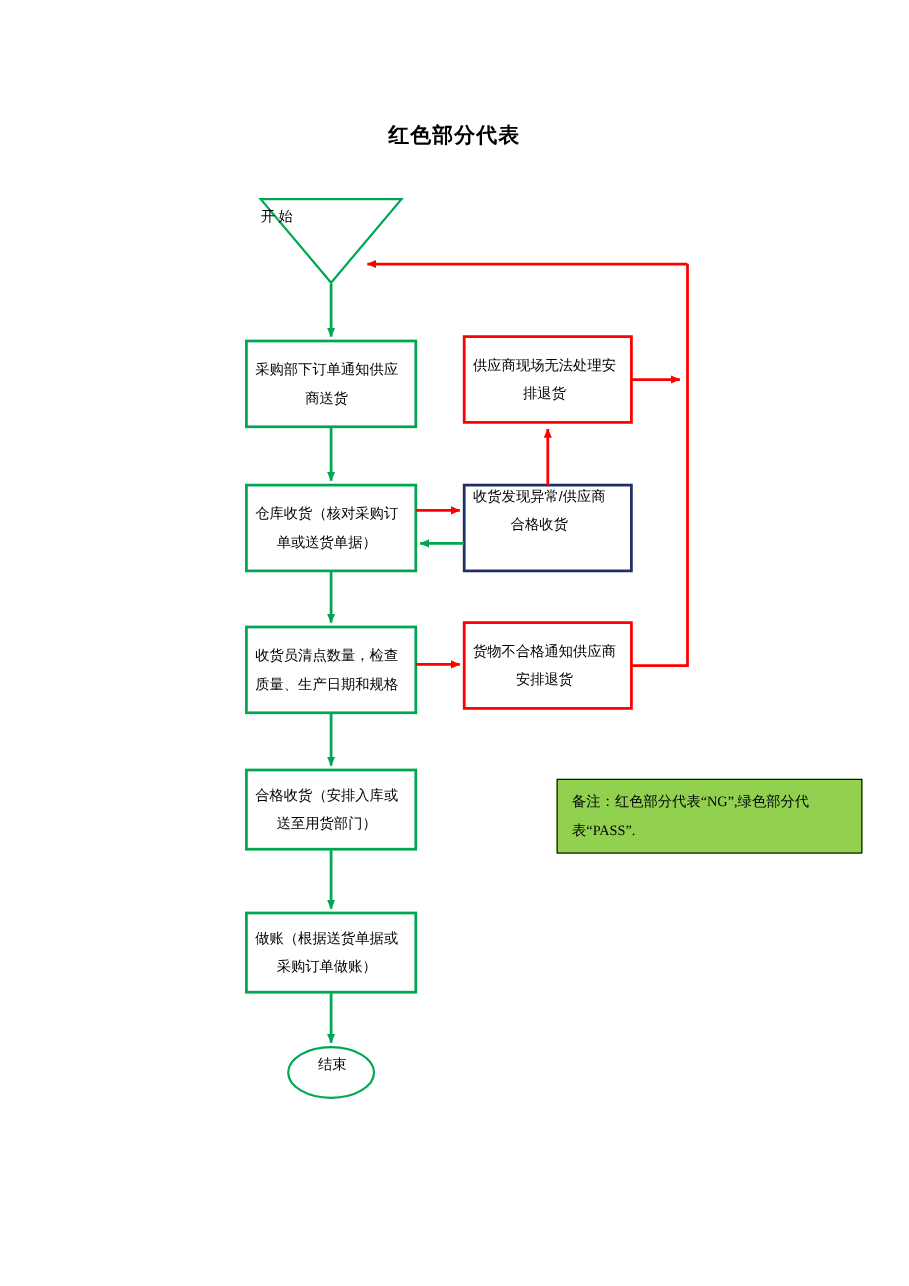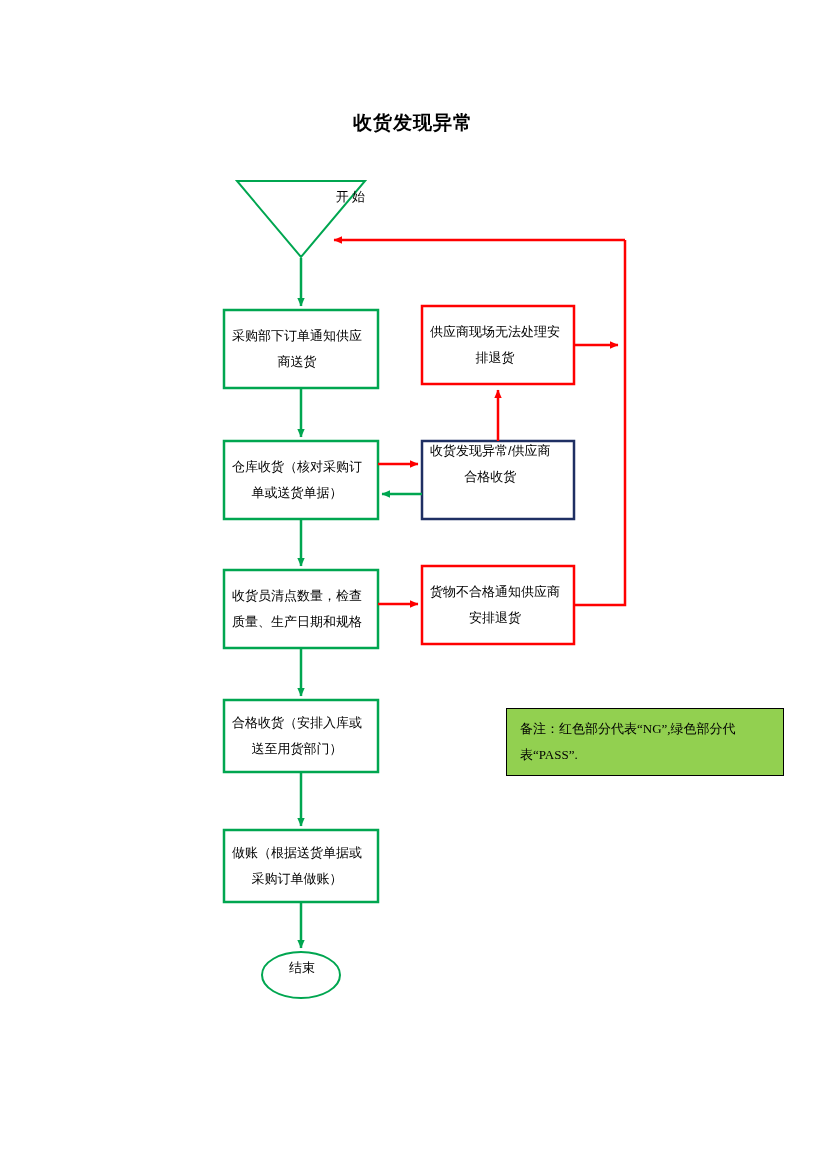--- a/index.html
+++ b/index.html
@@ -55,21 +55,21 @@
     padding: 0 8px;
     pointer-events: auto;
   }
 
   
   .start-label {
     position: absolute;
     left: 237px;
     top: 188px;
     width: 128px;
-    text-align: right;
+    text-align: left;
     font-size: 13px;
     color: #000000;
   }
 
   
   .box-a { left: 224px; top: 310px;  width: 154px; height: 78px; }
   .box-b { left: 422px; top: 306px;  width: 152px; height: 78px; border-radius: 25px; }
   .box-c { left: 224px; top: 441px;  width: 170px; height: 78px; }
   .box-d { left: 422px; top: 431px;  width: 152px; height: 66px; }
   .box-e { left: 224px; top: 570px;  width: 154px; height: 78px; }
@@ -112,21 +112,21 @@
     padding: 0 8px;
     box-sizing: border-box;
     font-family: "Liberation Serif", "DejaVu Serif", serif;
   }
 </style>
 </head>
 <body>
 
 <div id="page">
 
-  <div class="doc-title">收货发现异常</div>
+  <div class="doc-title">红色部分代表</div>
 
   <svg id="flow-svg" viewBox="0 0 826 1169">
     <defs>
       <marker id="arrow-green" markerWidth="9" markerHeight="9" refX="8" refY="4.5" orient="auto" markerUnits="userSpaceOnUse">
         <path d="M0,0.8 L8.5,4.5 L0,8.2 z" fill="#00a650"></path>
       </marker>
       <marker id="arrow-red" markerWidth="9" markerHeight="9" refX="8" refY="4.5" orient="auto" markerUnits="userSpaceOnUse">
         <path d="M0,0.8 L8.5,4.5 L0,8.2 z" fill="#ff0000"></path>
       </marker>
     </defs>

